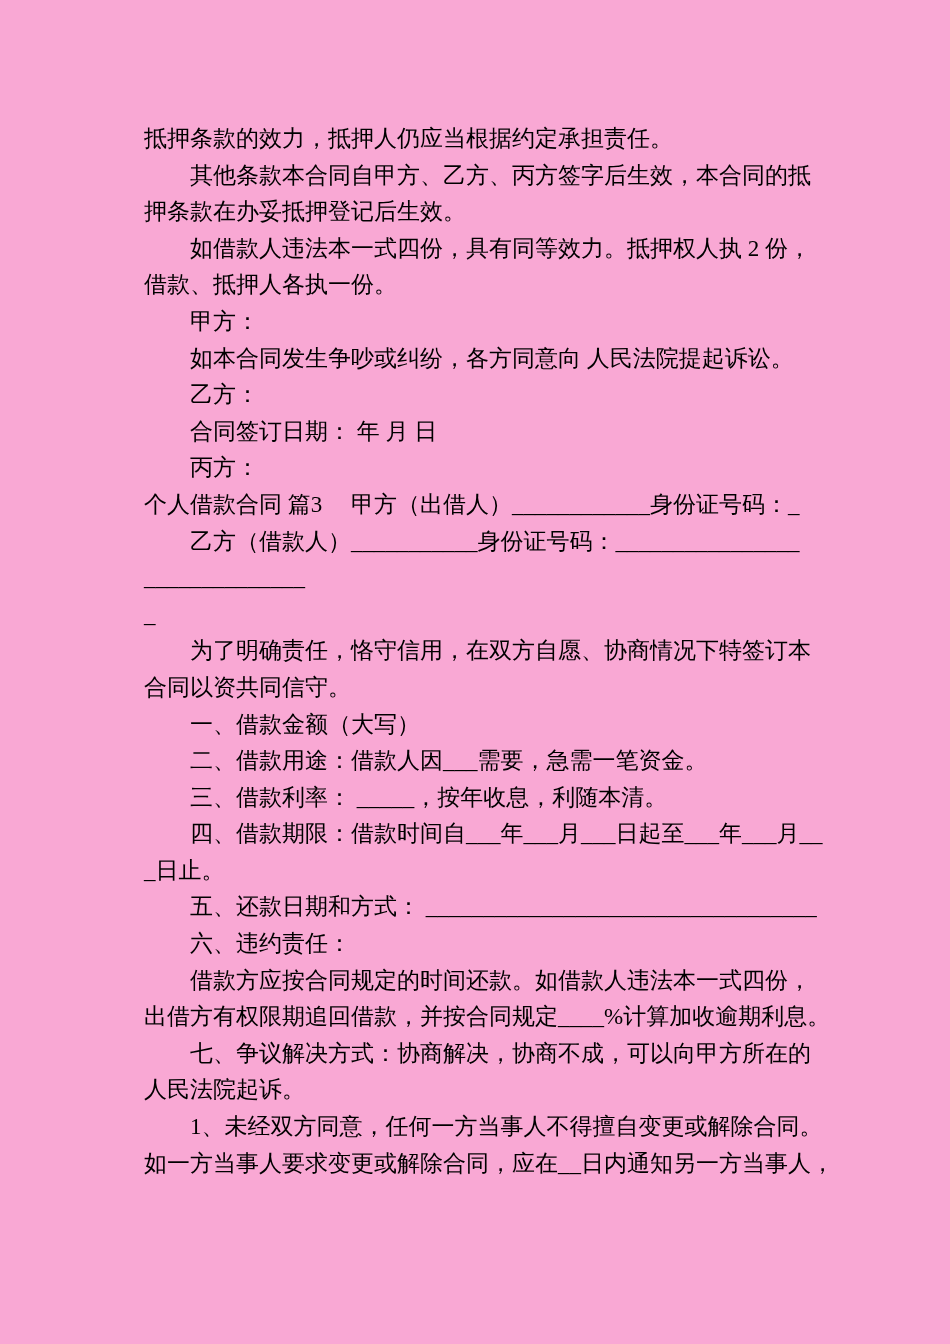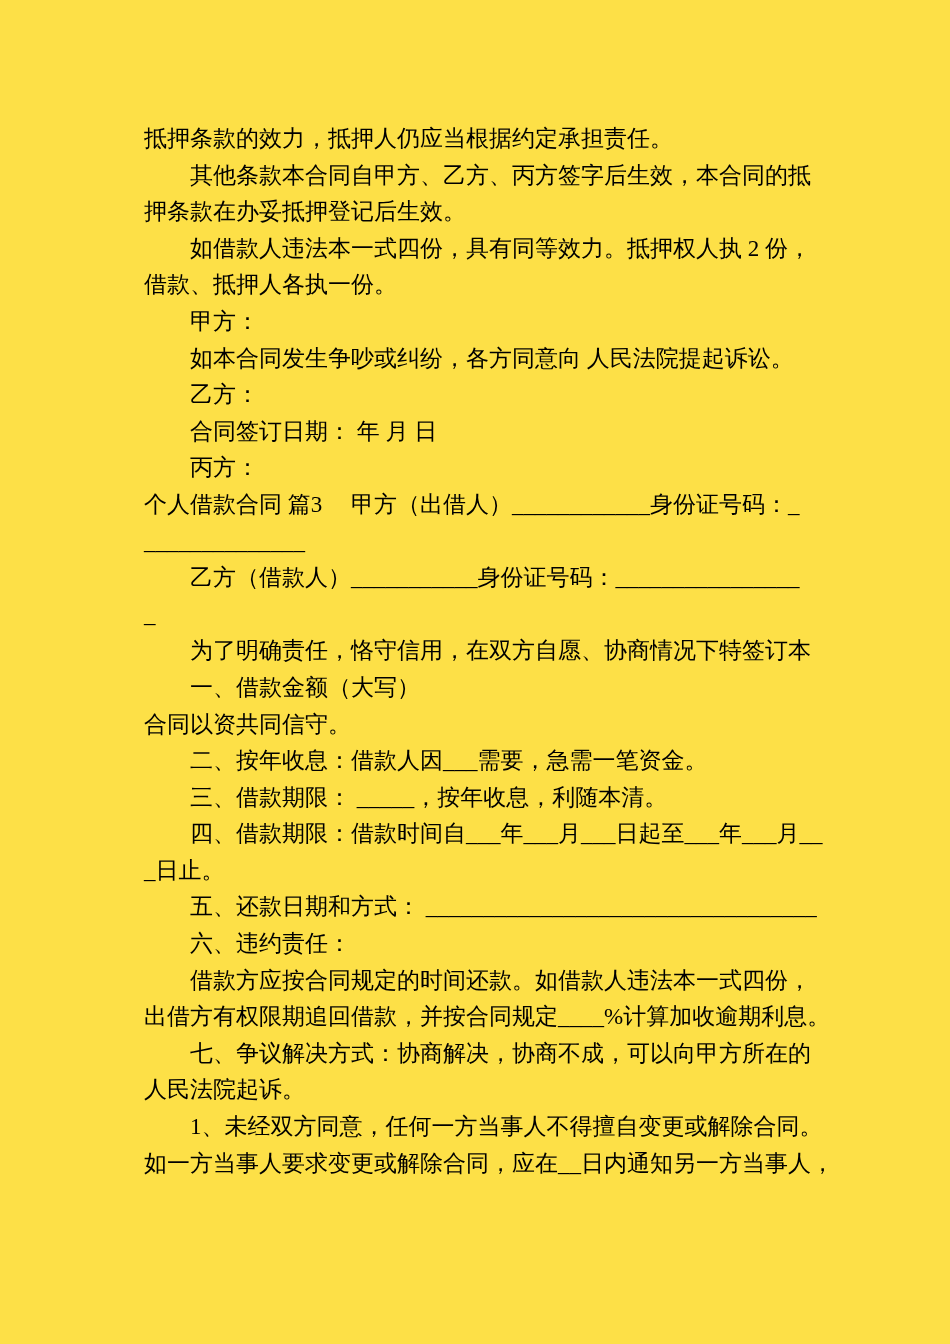--- a/index.html
+++ b/index.html
@@ -29,41 +29,41 @@
     white-space: pre;
     height: 36.6px;
   }
   .line.indent {
     padding-left: 46px;
   }
 </style>
 </head>
 <body>
 
-<div class="page" style="background: #fde047;">
+<div class="page" style="background: #f9a8d4;">
   <div class="doc-body" style="color: rgb(0, 0, 0);">
       <div class="line">抵押条款的效力，抵押人仍应当根据约定承担责任。</div>
       <div class="line indent">其他条款本合同自甲方、乙方、丙方签字后生效，本合同的抵</div>
       <div class="line">押条款在办妥抵押登记后生效。</div>
       <div class="line indent">如借款人违法本一式四份，具有同等效力。抵押权人执 2 份，</div>
       <div class="line">借款、抵押人各执一份。</div>
       <div class="line indent">甲方：</div>
       <div class="line indent">如本合同发生争吵或纠纷，各方同意向 人民法院提起诉讼。</div>
       <div class="line indent">乙方：</div>
       <div class="line indent">合同签订日期： 年 月 日</div>
       <div class="line indent">丙方：</div>
       <div class="line">个人借款合同 篇3　 甲方（出借人）____________身份证号码：_</div>
+      <div class="line indent">乙方（借款人）___________身份证号码：________________</div>
       <div class="line">______________</div>
-      <div class="line indent">乙方（借款人）___________身份证号码：________________</div>
       <div class="line">_</div>
       <div class="line indent">为了明确责任，恪守信用，在双方自愿、协商情况下特签订本</div>
+      <div class="line">合同以资共同信守。</div>
       <div class="line indent">一、借款金额（大写）</div>
-      <div class="line">合同以资共同信守。</div>
-      <div class="line indent">二、按年收息：借款人因___需要，急需一笔资金。</div>
-      <div class="line indent">三、借款期限： _____，按年收息，利随本清。</div>
+      <div class="line indent">二、借款用途：借款人因___需要，急需一笔资金。</div>
+      <div class="line indent">三、借款利率： _____，按年收息，利随本清。</div>
       <div class="line indent">四、借款期限：借款时间自___年___月___日起至___年___月__</div>
       <div class="line">_日止。</div>
       <div class="line indent">五、还款日期和方式： __________________________________</div>
       <div class="line indent">六、违约责任：</div>
       <div class="line indent">借款方应按合同规定的时间还款。如借款人违法本一式四份，</div>
       <div class="line">出借方有权限期追回借款，并按合同规定____%计算加收逾期利息。</div>
       <div class="line indent">七、争议解决方式：协商解决，协商不成，可以向甲方所在的</div>
       <div class="line">人民法院起诉。</div>
       <div class="line indent">1、未经双方同意，任何一方当事人不得擅自变更或解除合同。</div>
       <div class="line">如一方当事人要求变更或解除合同，应在__日内通知另一方当事人，</div>

